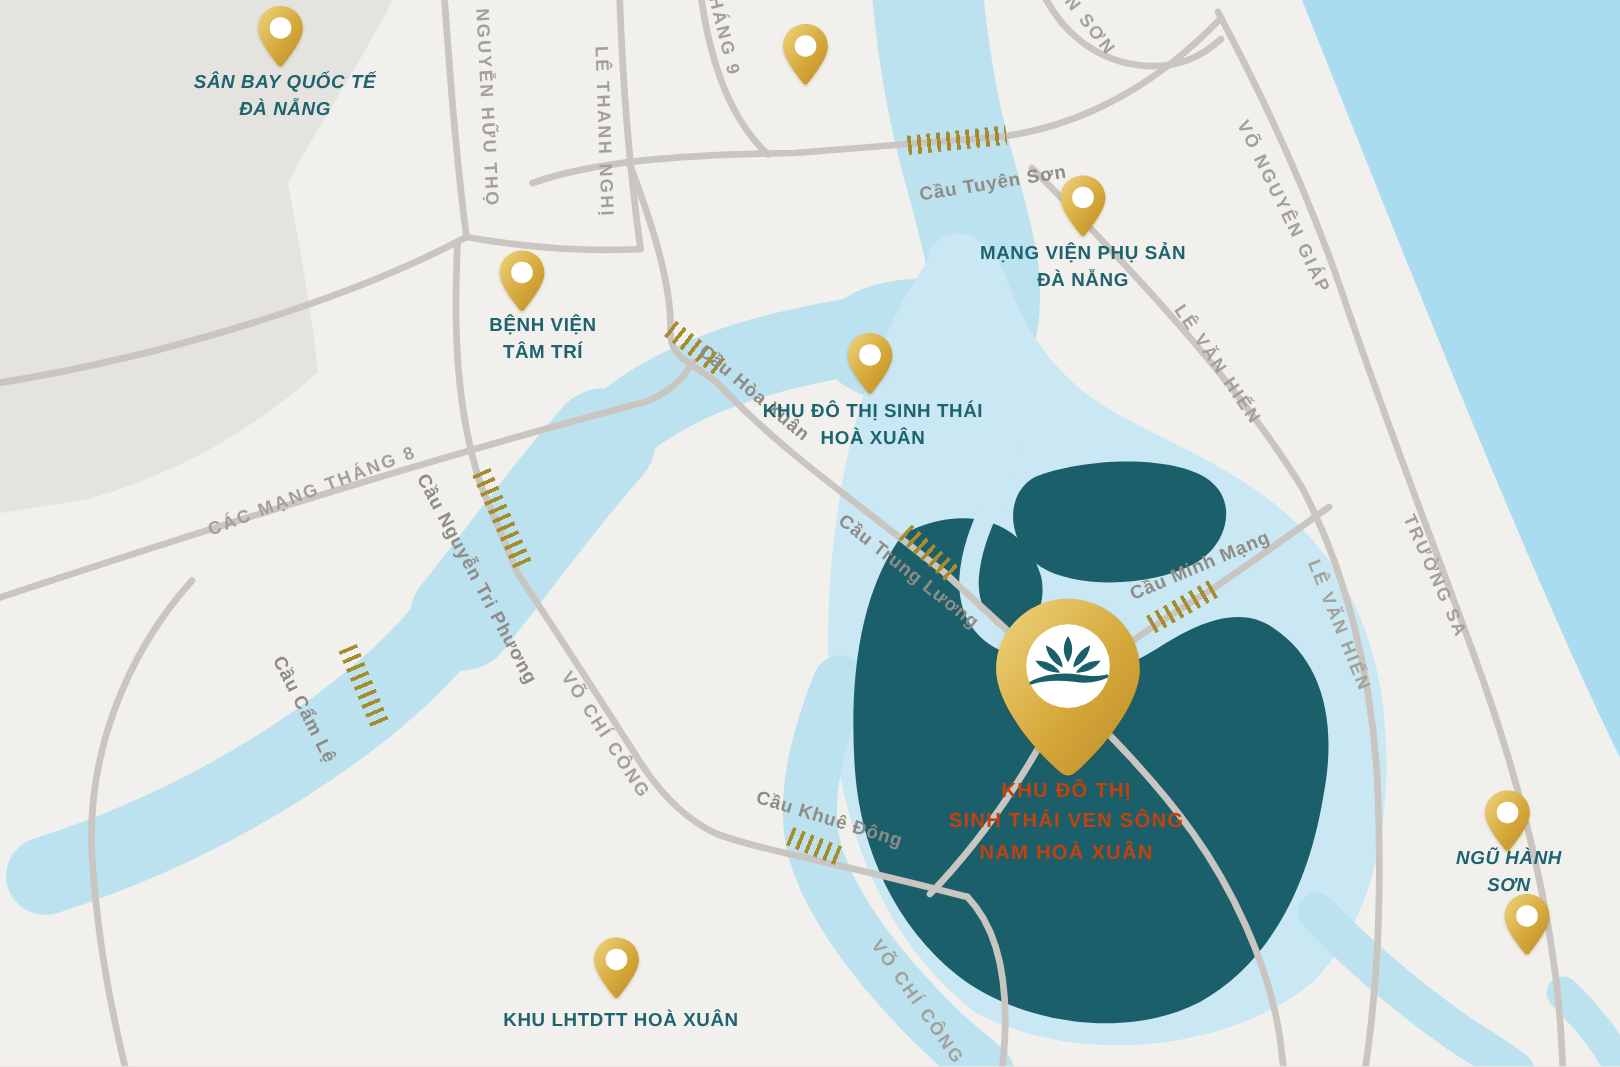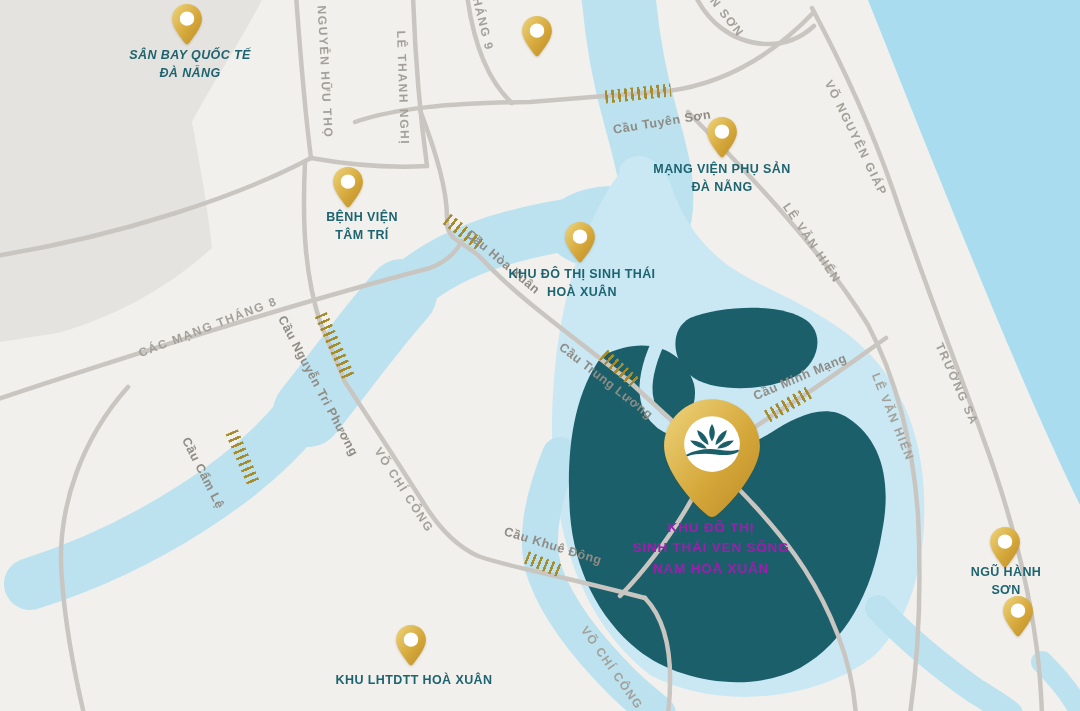--- a/index.html
+++ b/index.html
@@ -4,21 +4,21 @@
 <style>
   html,body{margin:0;padding:0;background:#ddd;}
   #map{position:relative;width:1080px;height:711px;overflow:hidden;
        font-family:"Liberation Sans",sans-serif;background:#f2f0ec;}
   #base-svg{position:absolute;left:0;top:0;}
   .lbl{position:absolute;transform:translate(-50%,-50%);white-space:pre-line;
        text-align:center;font-weight:bold;pointer-events:none;}
   .poi-label{color:#1e6470;font-size:12.5px;letter-spacing:.4px;line-height:1.45;}
   .road-label{color:#a3a09a;font-size:12px;letter-spacing:1.6px;white-space:nowrap;}
   .bridge-label{color:#8f8c85;font-size:12.5px;letter-spacing:.6px;white-space:nowrap;}
-  .project-label{color:#a21caf;font-size:13.5px;letter-spacing:.8px;line-height:1.5;}
+  .project-label{color:#c2410c;font-size:13.5px;letter-spacing:.8px;line-height:1.5;}
   .bridge-hatch{position:absolute;height:13px;
        background:repeating-linear-gradient(90deg,#a78c2e 0 2.5px,rgba(0,0,0,0) 2.5px 6.5px);}
   .pin{position:absolute;transform:translate(-50%,-100%);} 
   .pin svg{display:block;filter:drop-shadow(0 1px 1px rgba(90,70,10,.25));}
 </style>
 </head>
 <body>
 
 <div id="map">
 
@@ -188,19 +188,19 @@
   </div>
 
   <div class="lbl poi-label" style="left:190px;top:64px;font-style:italic;">SÂN BAY QUỐC TẾ
 ĐÀ NẴNG</div>
   <div class="lbl poi-label" style="left:722px;top:178px;">MẠNG VIỆN PHỤ SẢN
 ĐÀ NẴNG</div>
   <div class="lbl poi-label" style="left:362px;top:226px;">BỆNH VIỆN
 TÂM TRÍ</div>
   <div class="lbl poi-label" style="left:582px;top:283px;">KHU ĐÔ THỊ SINH THÁI
 HOÀ XUÂN</div>
-  <div class="lbl poi-label" style="left:1006px;top:581px;">NGŨ HÀNH SƠN</div>
+  <div class="lbl poi-label" style="left:1006px;top:581px;font-style:italic;">NGŨ HÀNH SƠN</div>
   <div class="lbl poi-label" style="left:414px;top:680px;">KHU LHTDTT HOÀ XUÂN</div>
   <div class="lbl project-label" style="left:711px;top:548px;">KHU ĐÔ THỊ
 SINH THÁI VEN SÔNG
 NAM HOÀ XUÂN</div>
 
 </div>
 
 </body></html>

